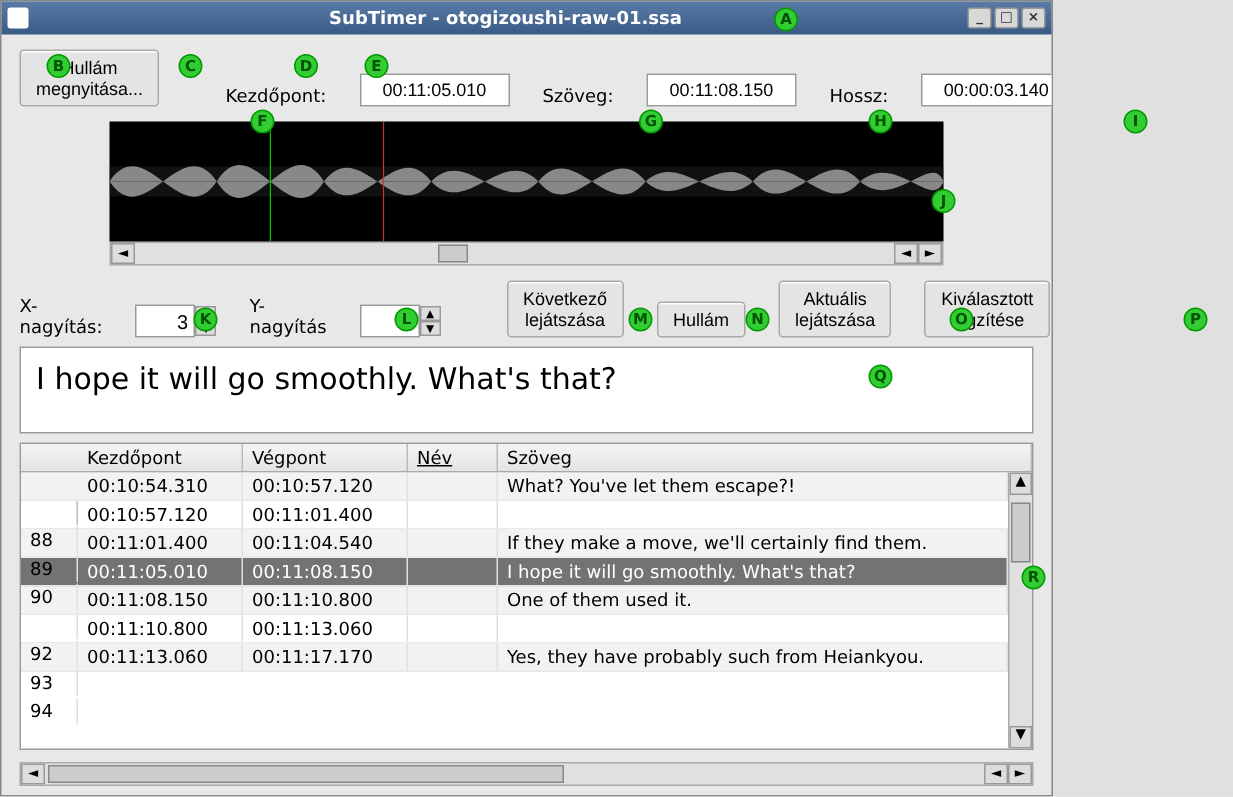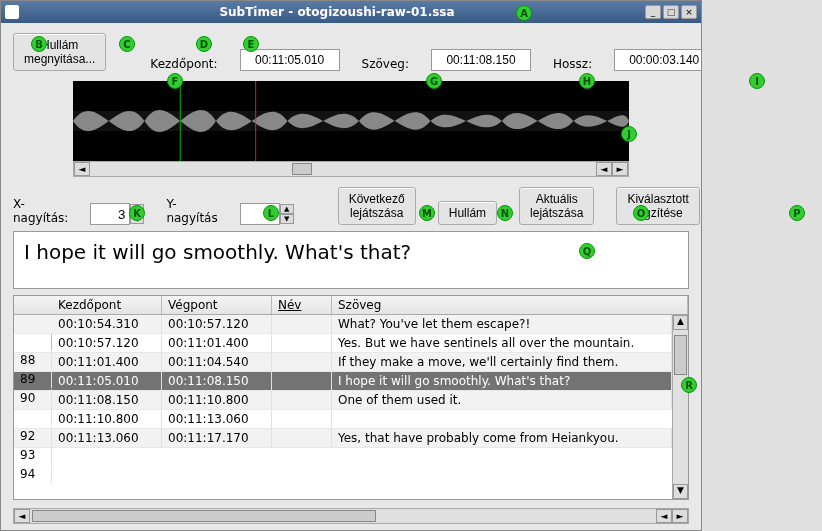--- a/index.html
+++ b/index.html
@@ -146,21 +146,20 @@
               <div class="cell c-start">00:10:54.310</div>
               <div class="cell c-end">00:10:57.120</div>
               <div class="cell c-name"></div>
               <div class="cell c-text">What? You've let them escape?!</div>
             </div>
             <div class="trow">
               <div class="cell c-idx">89</div>
               <div class="cell c-start">00:10:57.120</div>
               <div class="cell c-end">00:11:01.400</div>
               <div class="cell c-name"></div>
-              <div class="cell c-text">Yes. But we have sentinels all over the mountain.</div>
             </div>
             <div class="trow">
               <div class="cell c-idx">90</div>
               <div class="cell c-start">00:11:01.400</div>
               <div class="cell c-end">00:11:04.540</div>
               <div class="cell c-name"></div>
               <div class="cell c-text">If they make a move, we'll certainly find them.</div>
             </div>
             <div class="trow sel">
               <div class="cell c-idx">91</div>
@@ -180,21 +179,21 @@
               <div class="cell c-idx">93</div>
               <div class="cell c-start">00:11:10.800</div>
               <div class="cell c-end">00:11:13.060</div>
               <div class="cell c-name"></div>
             </div>
             <div class="trow">
               <div class="cell c-idx">94</div>
               <div class="cell c-start">00:11:13.060</div>
               <div class="cell c-end">00:11:17.170</div>
               <div class="cell c-name"></div>
-              <div class="cell c-text">Yes, that have probably come from Heiankyou.</div>
+              <div class="cell c-text">Yes, they have probably such from Heiankyou.</div>
             </div>
           </div>
         <div class="vscroll">
           <div class="sb-btn">▲</div>
           <div class="track">
               <div class="thumb"></div>
             </div>
           <div class="sb-btn">▼</div>
         </div>
       </div>

